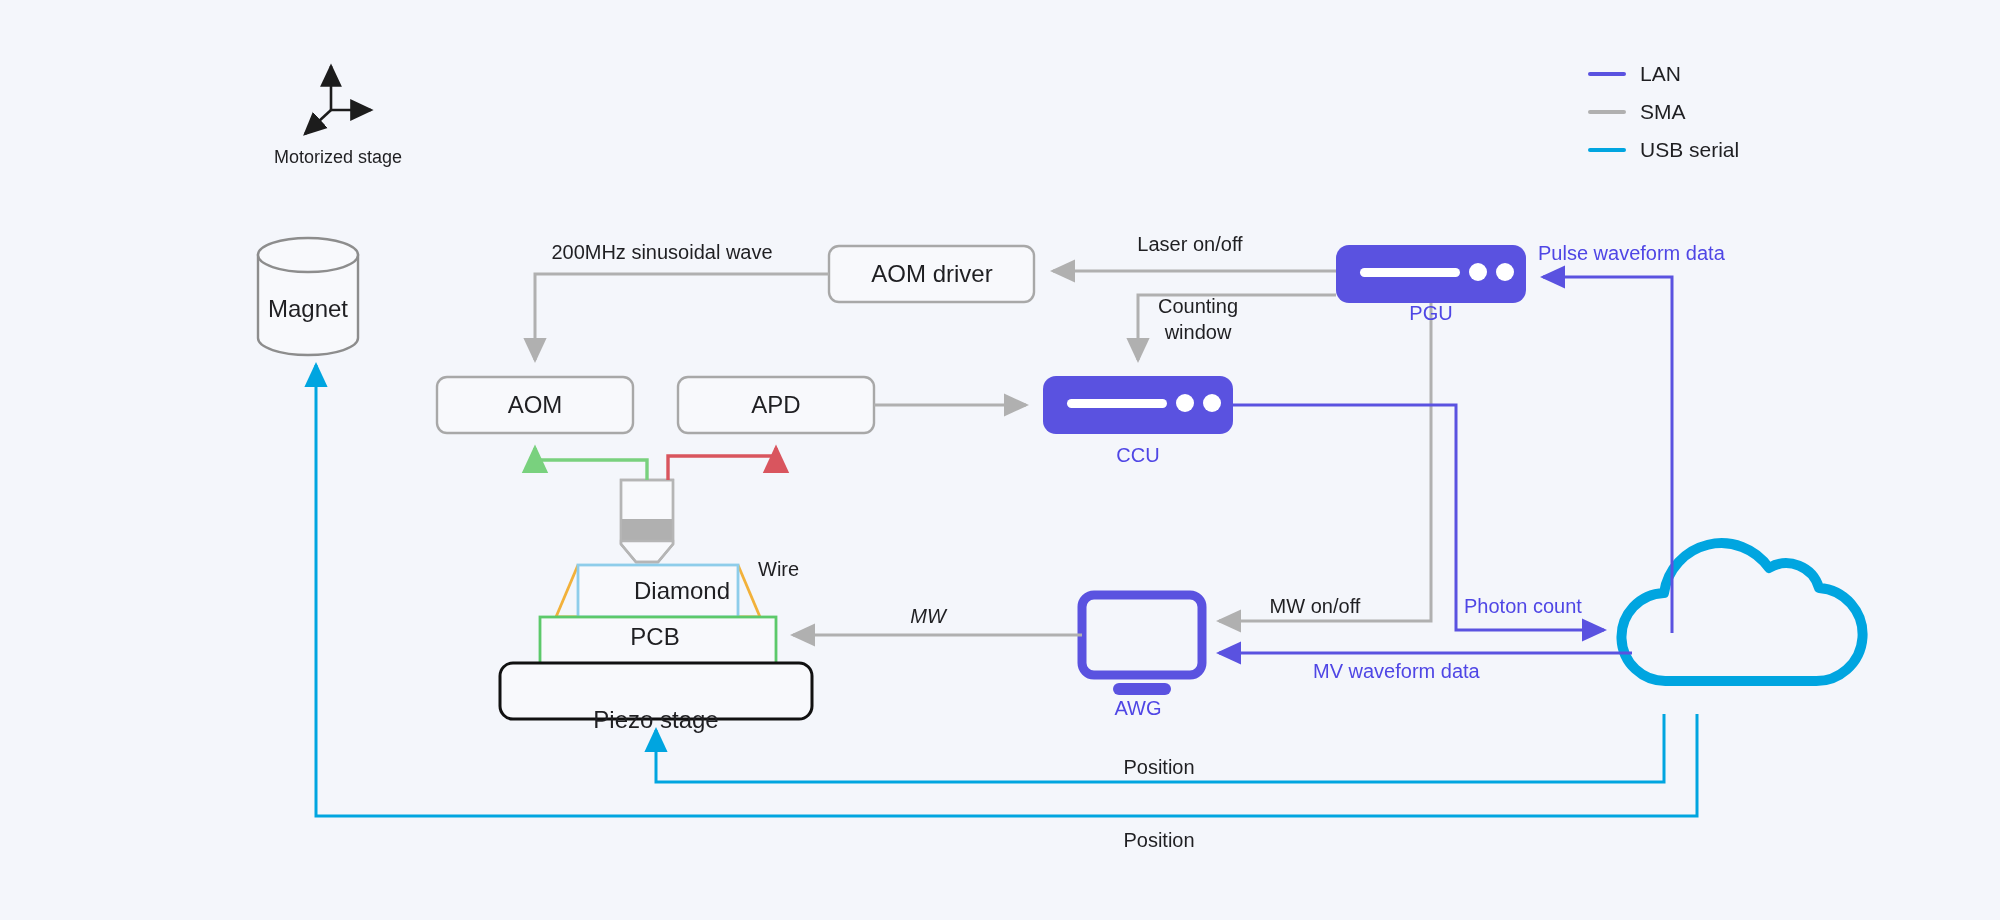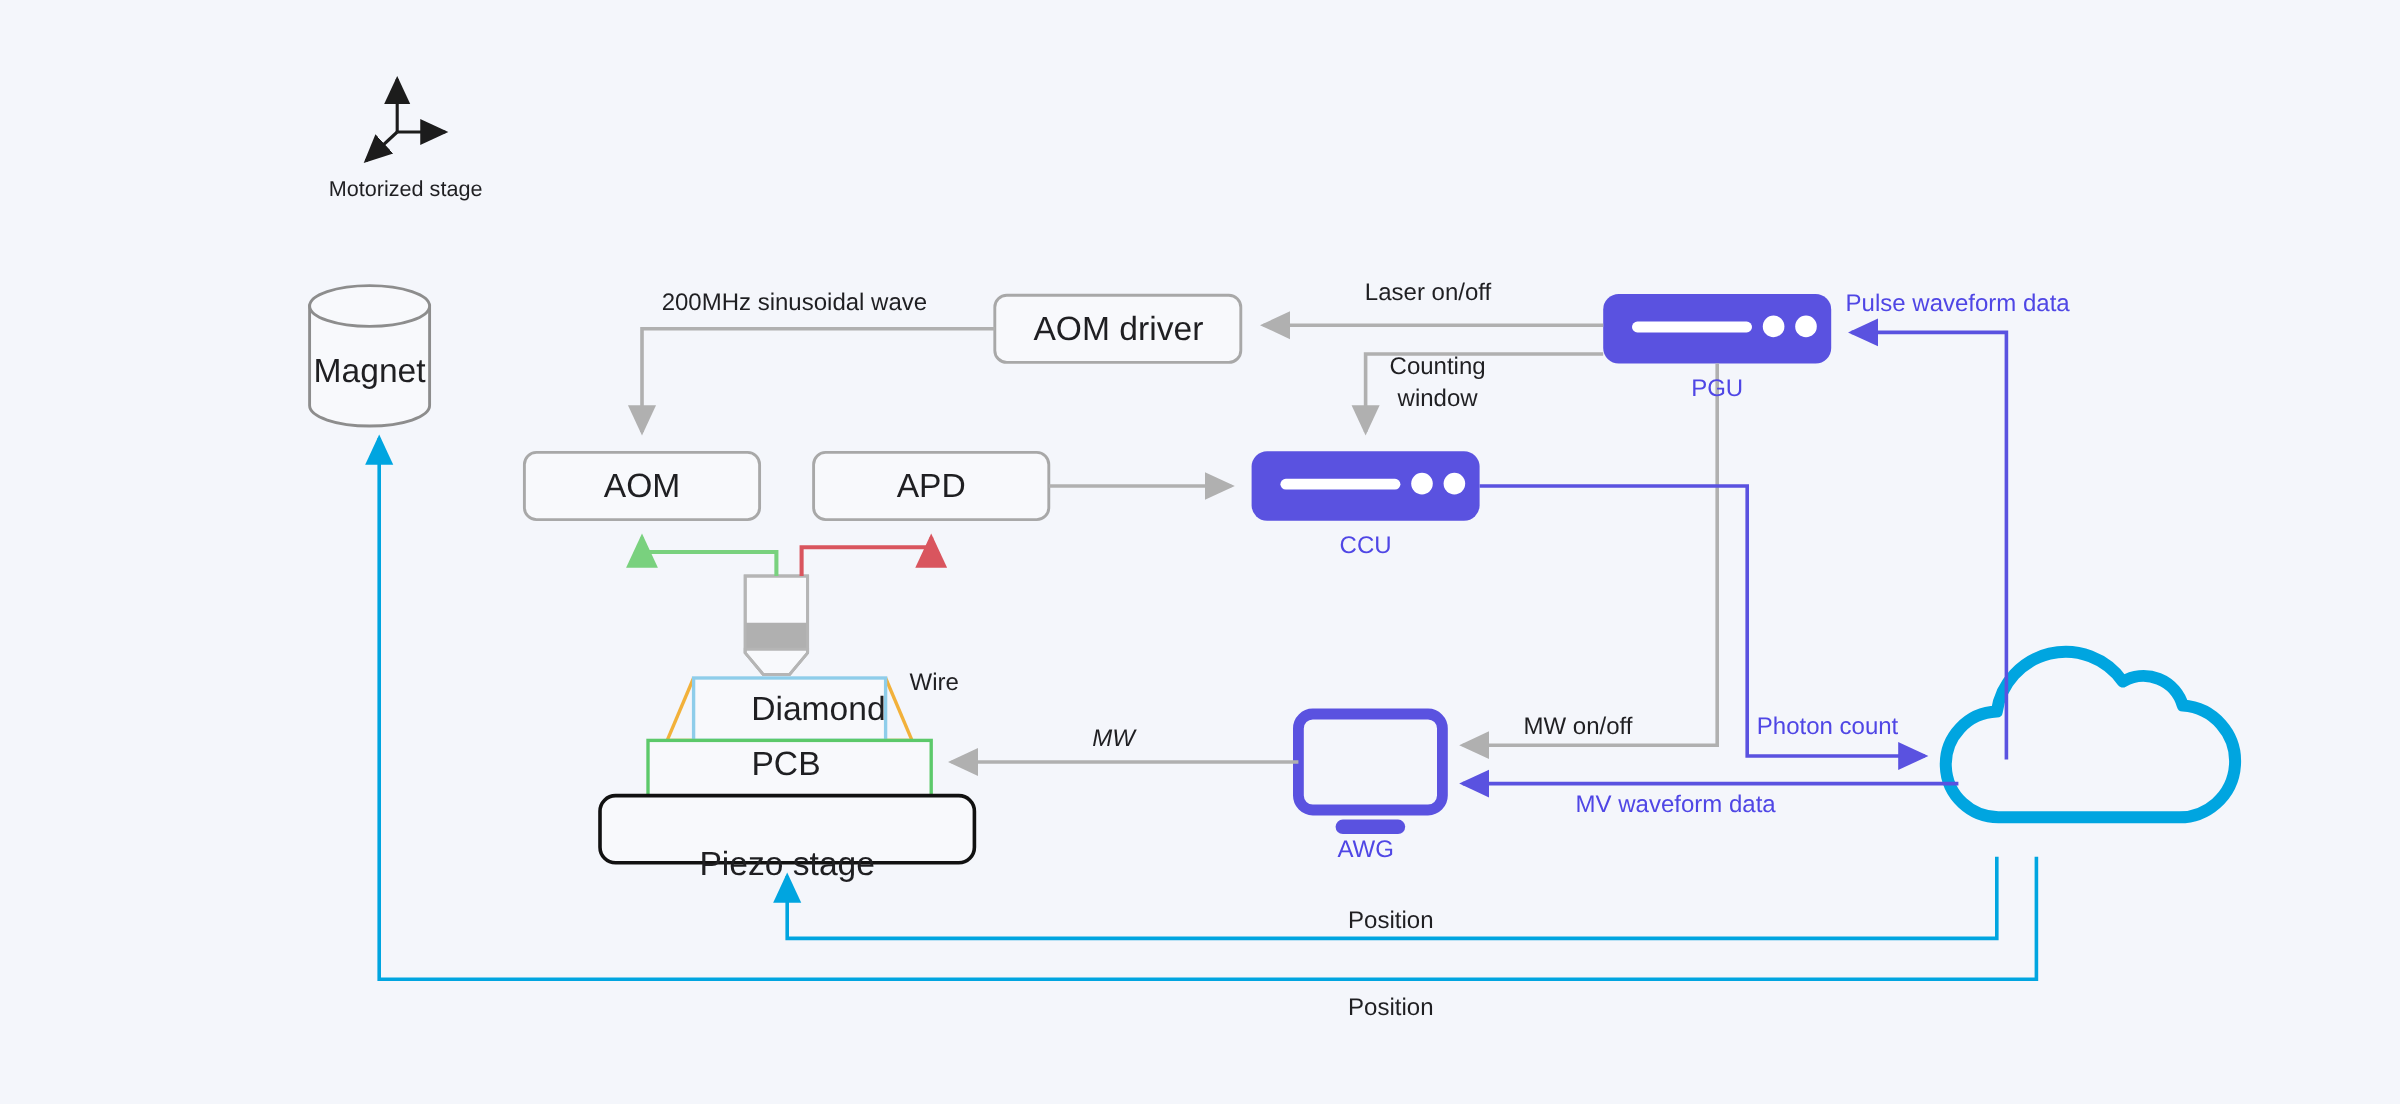--- a/index.html
+++ b/index.html
@@ -17,21 +17,21 @@
     position:absolute;
     font-size:20px;
     color:#1f1f22;
     white-space:nowrap;
     line-height:1.25;
   }
   .lbl.blue{color:#4f46e5;}
   .lbl.c{transform:translateX(-50%);text-align:center;}
   .boxlabel{
     position:absolute;
-    font-size:28px;
+    font-size:24px;
     color:#1f1f22;
     white-space:nowrap;
     transform:translate(-50%,-50%);
     text-align:right;
   }
   .legend{position:absolute;left:1588px;top:55px;}
   .legend-row{display:flex;align-items:center;height:38px;}
   .legend-line{width:38px;height:4px;border-radius:2px;margin-right:14px;}
   .legend-text{font-size:21px;color:#1f1f22;}
 </style>
@@ -143,32 +143,46 @@
     <path d="M1664,714 L1664,782 L656,782 L656,730" fill="none" stroke="#00a5e0" stroke-width="3" marker-end="url(#ar-usb)"></path>
 
     <path d="M1697,714 L1697,816 L316,816 L316,365" fill="none" stroke="#00a5e0" stroke-width="3" marker-end="url(#ar-usb)"></path>
 
     <path d="M647,480 L647,460 L535,460 L535,448" fill="none" stroke="#79d17e" stroke-width="3.4" marker-end="url(#ar-green)"></path>
 
     <path d="M668,480 L668,456 L776,456 L776,448" fill="none" stroke="#d9555e" stroke-width="3.4" marker-end="url(#ar-red)"></path>
 
   </svg>
 
+  <div class="legend">
+    <div class="legend-row">
+      <span class="legend-line" style="background:#5a52e0"></span>
+      <span class="legend-text">LAN</span>
+    </div>
+    <div class="legend-row">
+      <span class="legend-line" style="background:#b0b0b0"></span>
+      <span class="legend-text">SMA</span>
+    </div>
+    <div class="legend-row">
+      <span class="legend-line" style="background:#00a5e0"></span>
+      <span class="legend-text">USB serial</span>
+    </div>
+  </div>
 
   <div class="lbl c" style="left:338px;top:146px;font-size:18px;">Motorized stage</div>
 
   <div class="boxlabel" style="left:308px;top:309px;">Magnet</div>
 
   <div class="boxlabel" style="left:932px;top:274px;">AOM driver</div>
 
   <div class="boxlabel" style="left:535px;top:405px;">AOM</div>
 
   <div class="boxlabel" style="left:776px;top:405px;">APD</div>
 
-  <div class="lbl c blue" style="left:1431px;top:312px;">PGU</div>
+  <div class="lbl c blue" style="left:1431px;top:301px;">PGU</div>
 
   <div class="lbl c blue" style="left:1138px;top:443px;">CCU</div>
 
   <div class="lbl c blue" style="left:1138px;top:696px;">AWG</div>
 
   <div class="boxlabel" style="left:658px;top:591px;margin-left:24px;">Diamond</div>
 
   <div class="boxlabel" style="left:655px;top:637px;">PCB</div>
 
   <div class="boxlabel" style="left:656px;top:720px;">Piezo stage</div>

